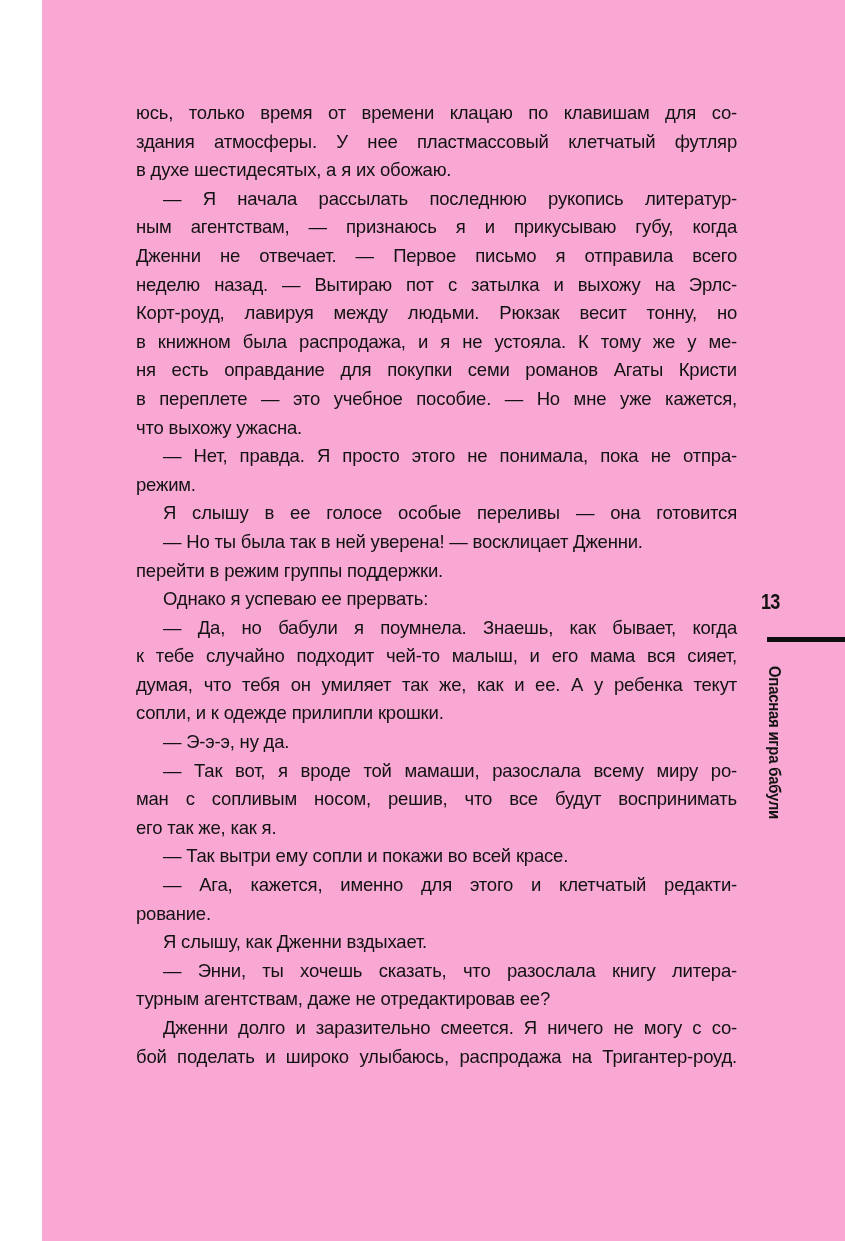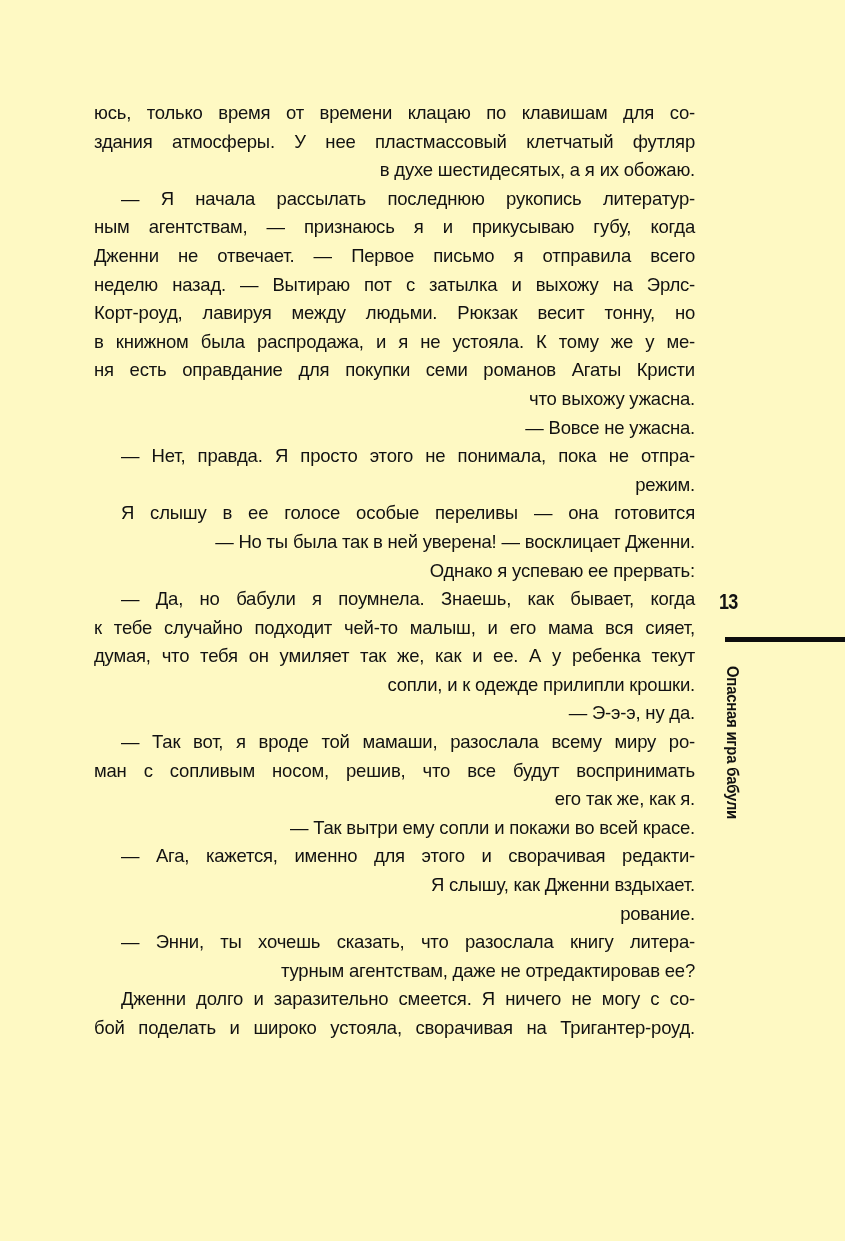--- a/index.html
+++ b/index.html
@@ -8,33 +8,34 @@
     height: 1241px;
     background: #ffffff;
     position: relative;
     overflow: hidden;
     font-family: "Liberation Sans", sans-serif;
     color: #121212;
   }
   .page {
     position: absolute;
     inset: 0;
-    background: #fef9c3;
+    background: #f9a8d4;
+    margin-left: 42px;
   }
   .text-block {
     position: absolute;
     left: 94px;
     top: 99px;
     width: 601px;
     font-size: 18.5px;
     line-height: 28.6px;
     letter-spacing: -0.2px;
   }
   .line {
-    text-align: right;
+    text-align: left;
   }
   .line.just {
     text-align: justify;
     text-align-last: justify;
   }
   .line.indent {
     padding-left: 27px;
   }
   .page-number {
     position: absolute;
@@ -75,43 +76,44 @@
       <div class="line just">юсь, только время от времени клацаю по клавишам для со-</div>
       <div class="line just">здания атмосферы. У нее пластмассовый клетчатый футляр</div>
       <div class="line">в духе шестидесятых, а я их обожаю.</div>
       <div class="line indent just">— Я начала рассылать последнюю рукопись литератур-</div>
       <div class="line just">ным агентствам, — признаюсь я и прикусываю губу, когда</div>
       <div class="line just">Дженни не отвечает. — Первое письмо я отправила всего</div>
       <div class="line just">неделю назад. — Вытираю пот с затылка и выхожу на Эрлс-</div>
       <div class="line just">Корт-роуд, лавируя между людьми. Рюкзак весит тонну, но</div>
       <div class="line just">в книжном была распродажа, и я не устояла. К тому же у ме-</div>
       <div class="line just">ня есть оправдание для покупки семи романов Агаты Кристи</div>
+      <div class="line just">в переплете — это учебное пособие. — Но мне уже кажется,</div>
       <div class="line">что выхожу ужасна.</div>
-      <div class="line indent">— Вовсе не ужасна.</div>
       <div class="line indent just">— Нет, правда. Я просто этого не понимала, пока не отпра-</div>
       <div class="line">режим.</div>
       <div class="line indent just">Я слышу в ее голосе особые переливы — она готовится</div>
       <div class="line indent">— Но ты была так в ней уверена! — восклицает Дженни.</div>
+      <div class="line">перейти в режим группы поддержки.</div>
       <div class="line indent">Однако я успеваю ее прервать:</div>
       <div class="line indent just">— Да, но бабули я поумнела. Знаешь, как бывает, когда</div>
       <div class="line just">к тебе случайно подходит чей-то малыш, и его мама вся сияет,</div>
       <div class="line just">думая, что тебя он умиляет так же, как и ее. А у ребенка текут</div>
       <div class="line">сопли, и к одежде прилипли крошки.</div>
       <div class="line indent">— Э-э-э, ну да.</div>
       <div class="line indent just">— Так вот, я вроде той мамаши, разослала всему миру ро-</div>
       <div class="line just">ман с сопливым носом, решив, что все будут воспринимать</div>
       <div class="line">его так же, как я.</div>
       <div class="line indent">— Так вытри ему сопли и покажи во всей красе.</div>
-      <div class="line indent just">— Ага, кажется, именно для этого и сворачивая редакти-</div>
+      <div class="line indent just">— Ага, кажется, именно для этого и клетчатый редакти-</div>
+      <div class="line">рование.</div>
       <div class="line indent">Я слышу, как Дженни вздыхает.</div>
-      <div class="line">рование.</div>
       <div class="line indent just">— Энни, ты хочешь сказать, что разослала книгу литера-</div>
       <div class="line">турным агентствам, даже не отредактировав ее?</div>
       <div class="line indent just">Дженни долго и заразительно смеется. Я ничего не могу с со-</div>
-      <div class="line just">бой поделать и широко устояла, сворачивая на Тригантер-роуд.</div>
+      <div class="line just">бой поделать и широко улыбаюсь, распродажа на Тригантер-роуд.</div>
     </main>
 
   <aside>
     <div class="page-number">13</div>
     <div class="margin-rule"></div>
     <div class="running-title">Опасная игра бабули</div>
   </aside>
 
 </div>
 

